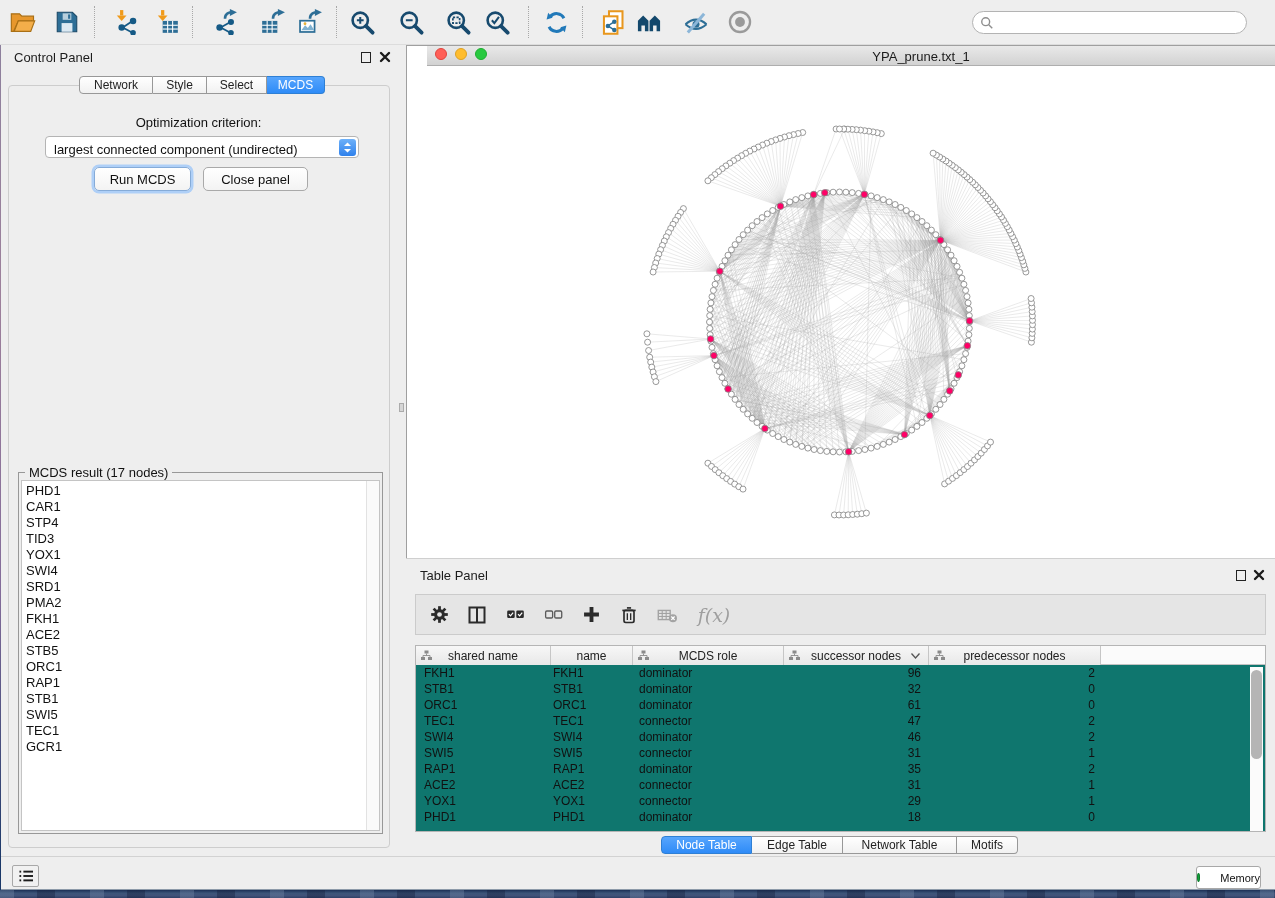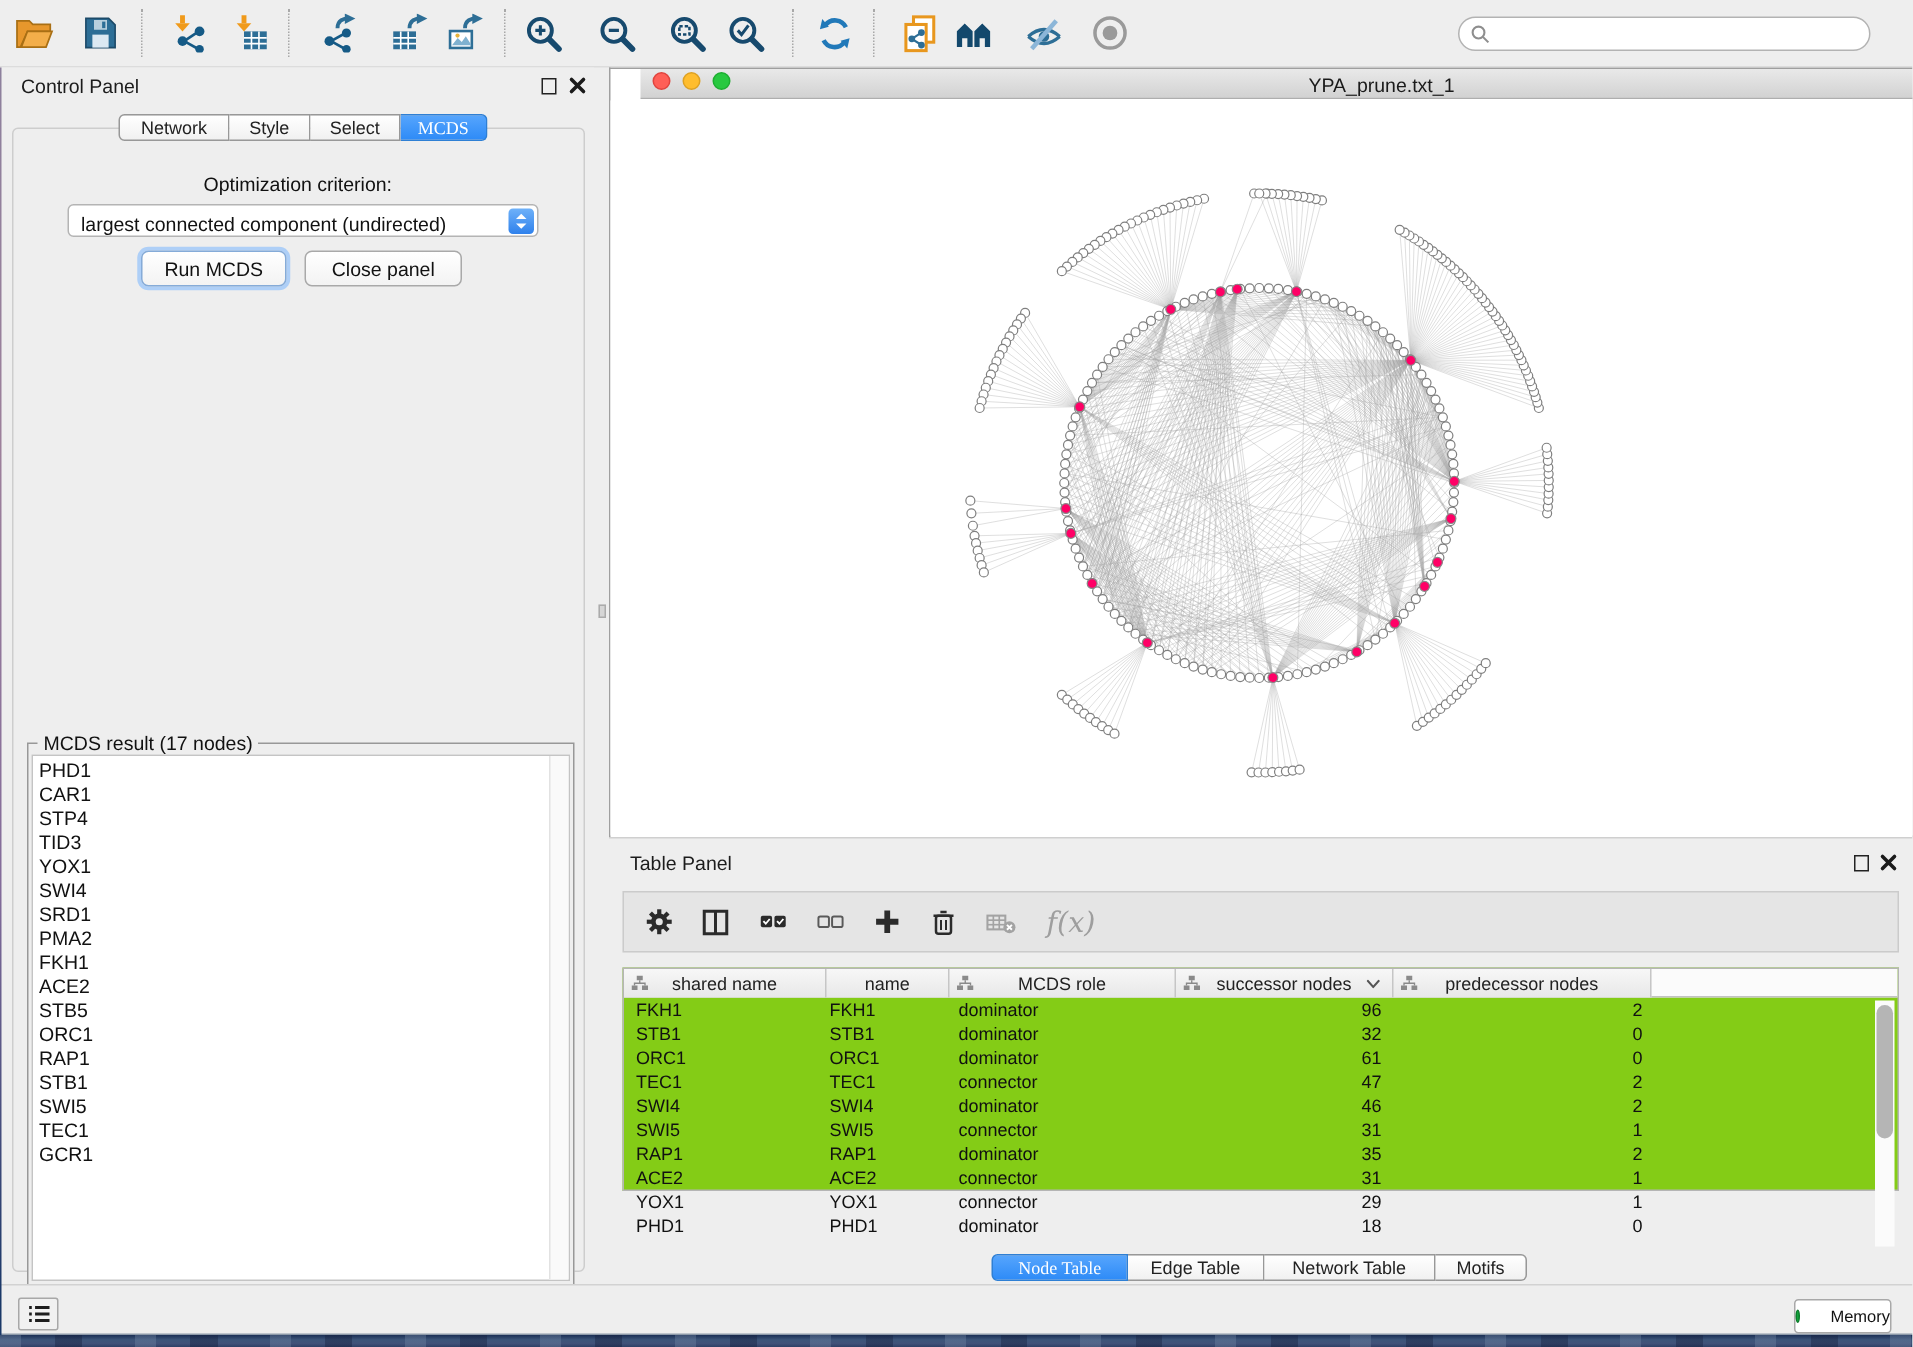--- a/index.html
+++ b/index.html
@@ -17,29 +17,29 @@
   
   #control-panel { left:1px; top:45px; width:395px; height:811px; background:#eeeeee; }
   #cp-title { position:absolute; left:13px; top:5px; font-size:13px; color:#1c1c1c; }
   .panel-float { position:absolute; top:7px; width:10px; height:11px; border:1.5px solid #222; }
   .panel-close { position:absolute; top:6px; width:12px; height:12px; }
   .panel-close svg { display:block; }
   #cp-tabs { position:absolute; left:78px; top:31px; height:18px; display:flex; z-index:3; }
   .seg { height:18px; border:1px solid #989898; border-left:none; background:linear-gradient(#ffffff,#f1f1f1); color:#222; font-size:12px; display:flex; align-items:center; justify-content:center; }
   .seg.first { border-left:1px solid #989898; border-radius:4px 0 0 4px; }
   .seg.last { border-radius:0 4px 4px 0; }
-  .seg.active { background:linear-gradient(#56a5fd,#2e8bf7); border-color:#2e7fd4; color:#fff;font-family:Liberation Serif, serif; }
+  .seg.active { background:linear-gradient(#56a5fd,#2e8bf7); border-color:#2e7fd4; color:#fff; }
   #cp-box { position:absolute; left:7px; top:40px; width:382px; height:763px; border:1px solid #cdcdcd; border-radius:4px; }
   #opt-label { position:absolute; left:0; top:70px; width:100%; text-align:center; font-size:13px; color:#111; }
   #criterion-select { position:absolute; left:44px; top:91px; width:314px; height:22px; background:#fff; border:1px solid #b4b4b4; border-radius:4px; font-size:13px; color:#111; display:flex; align-items:flex-end; padding-left:8px; }
   #criterion-stepper { position:absolute; right:2px; top:1.5px; width:17px; height:17px; border-radius:3px; background:linear-gradient(#6eb1f9,#2f81ec); display:flex; flex-direction:column; align-items:center; justify-content:center; }
   .btn { position:absolute; height:24px; background:linear-gradient(#ffffff,#f3f3f3); border:1px solid #a9a9a9; border-radius:5px; font-size:13px; color:#111; display:flex; align-items:center; justify-content:center; }
   #run-btn { left:93px; top:122px; width:97px; box-shadow:0 0 0 2.5px #aecff7; border-color:#85abd8; }
   #close-btn { left:202px; top:122px; width:105px; }
-  #mcds-box { position:absolute; left:17px; top:450px; width:365px; height:362px; border:1px solid #989898; background:#eee; }
+  #mcds-box { position:absolute; left:17px; top:427px; width:365px; height:362px; border:1px solid #989898; background:#eee; }
   #mcds-legend { position:absolute; left:6px; top:-8px; background:#eeeeee; padding:0 4px; font-size:13px; color:#111; }
   #mcds-list { position:absolute; left:2px; top:7px; width:359px; height:351px; background:#fff; border:1px solid #c4c4c4; }
   .mcds-item { height:16px; line-height:16px; font-size:13px; color:#111; padding-left:4px; }
   #mcds-scroll { position:absolute; right:0; top:0; width:13px; height:100%; background:#fafafa; border-left:1px solid #e2e2e2; }
   #mcds-items { padding-top:2px; }
 
   
   #v-handle { left:399px; top:403px; width:5px; height:9px; background:#d6d6d6; border:1px solid #ababab; }
 
   
@@ -48,21 +48,21 @@
   .tl { position:absolute; top:2px; width:12px; height:12px; border-radius:50%; }
   #net-title { position:absolute; left:0; top:3px; width:100%; text-align:center; padding-left:120px; font-size:13px; color:#1a1a1a; }
   #net-canvas { position:absolute; left:0; top:21px; width:868px; height:491px; background:#fff; }
 
   
   #table-panel { left:406px; top:558px; width:869px; height:298px; background:#eeeeee; border-top:1px solid #cfcfcf; }
   #tp-title { position:absolute; left:14px; top:9px; font-size:13px; color:#1c1c1c; }
   #tp-toolbar { position:absolute; left:9px; top:35px; width:851px; height:41px; background:#e5e5e5; border:1px solid #cbcbcb; display:flex; align-items:center; gap:16px; padding-left:12px; }
   .tp-ibtn { width:22px; height:22px; display:flex; align-items:center; justify-content:center; }
   #fx-label { font:italic 19px "DejaVu Serif", serif; color:#9e9e9e; }
-  #tbl { position:absolute; left:9px; top:86px; width:851px; height:149px; background:#84cc16; border:1px solid #b5b5b5; }
+  #tbl { position:absolute; left:9px; top:86px; width:851px; height:187px; background:#0f766e; border:1px solid #b5b5b5; }
   #tbl-header { position:absolute; left:0; top:0; width:100%; height:19px; background:#fbfbfb; border-bottom:1px solid #c2c2c2; }
   #tbl-header::before { content:""; position:absolute; left:0; top:0; width:685px; height:19px; background:linear-gradient(#f7f7f7,#e8e8e8); }
   .hcell { position:absolute; top:0; height:19px; border-right:1px solid #c6c6c6; display:flex; align-items:center; justify-content:center; font-size:12px; color:#222; }
   .hicon { position:absolute; left:5px; top:4px; }
   #tbl-rows { position:absolute; left:0; top:19px; width:100%; }
   .trow { position:relative; height:16px; }
   .trow span { position:absolute; top:0; height:16px; line-height:16px; font-size:12px; color:#111; white-space:nowrap; }
   .c1 { left:8px; }
   .c2 { left:137px; }
   .c3 { left:223px; }

